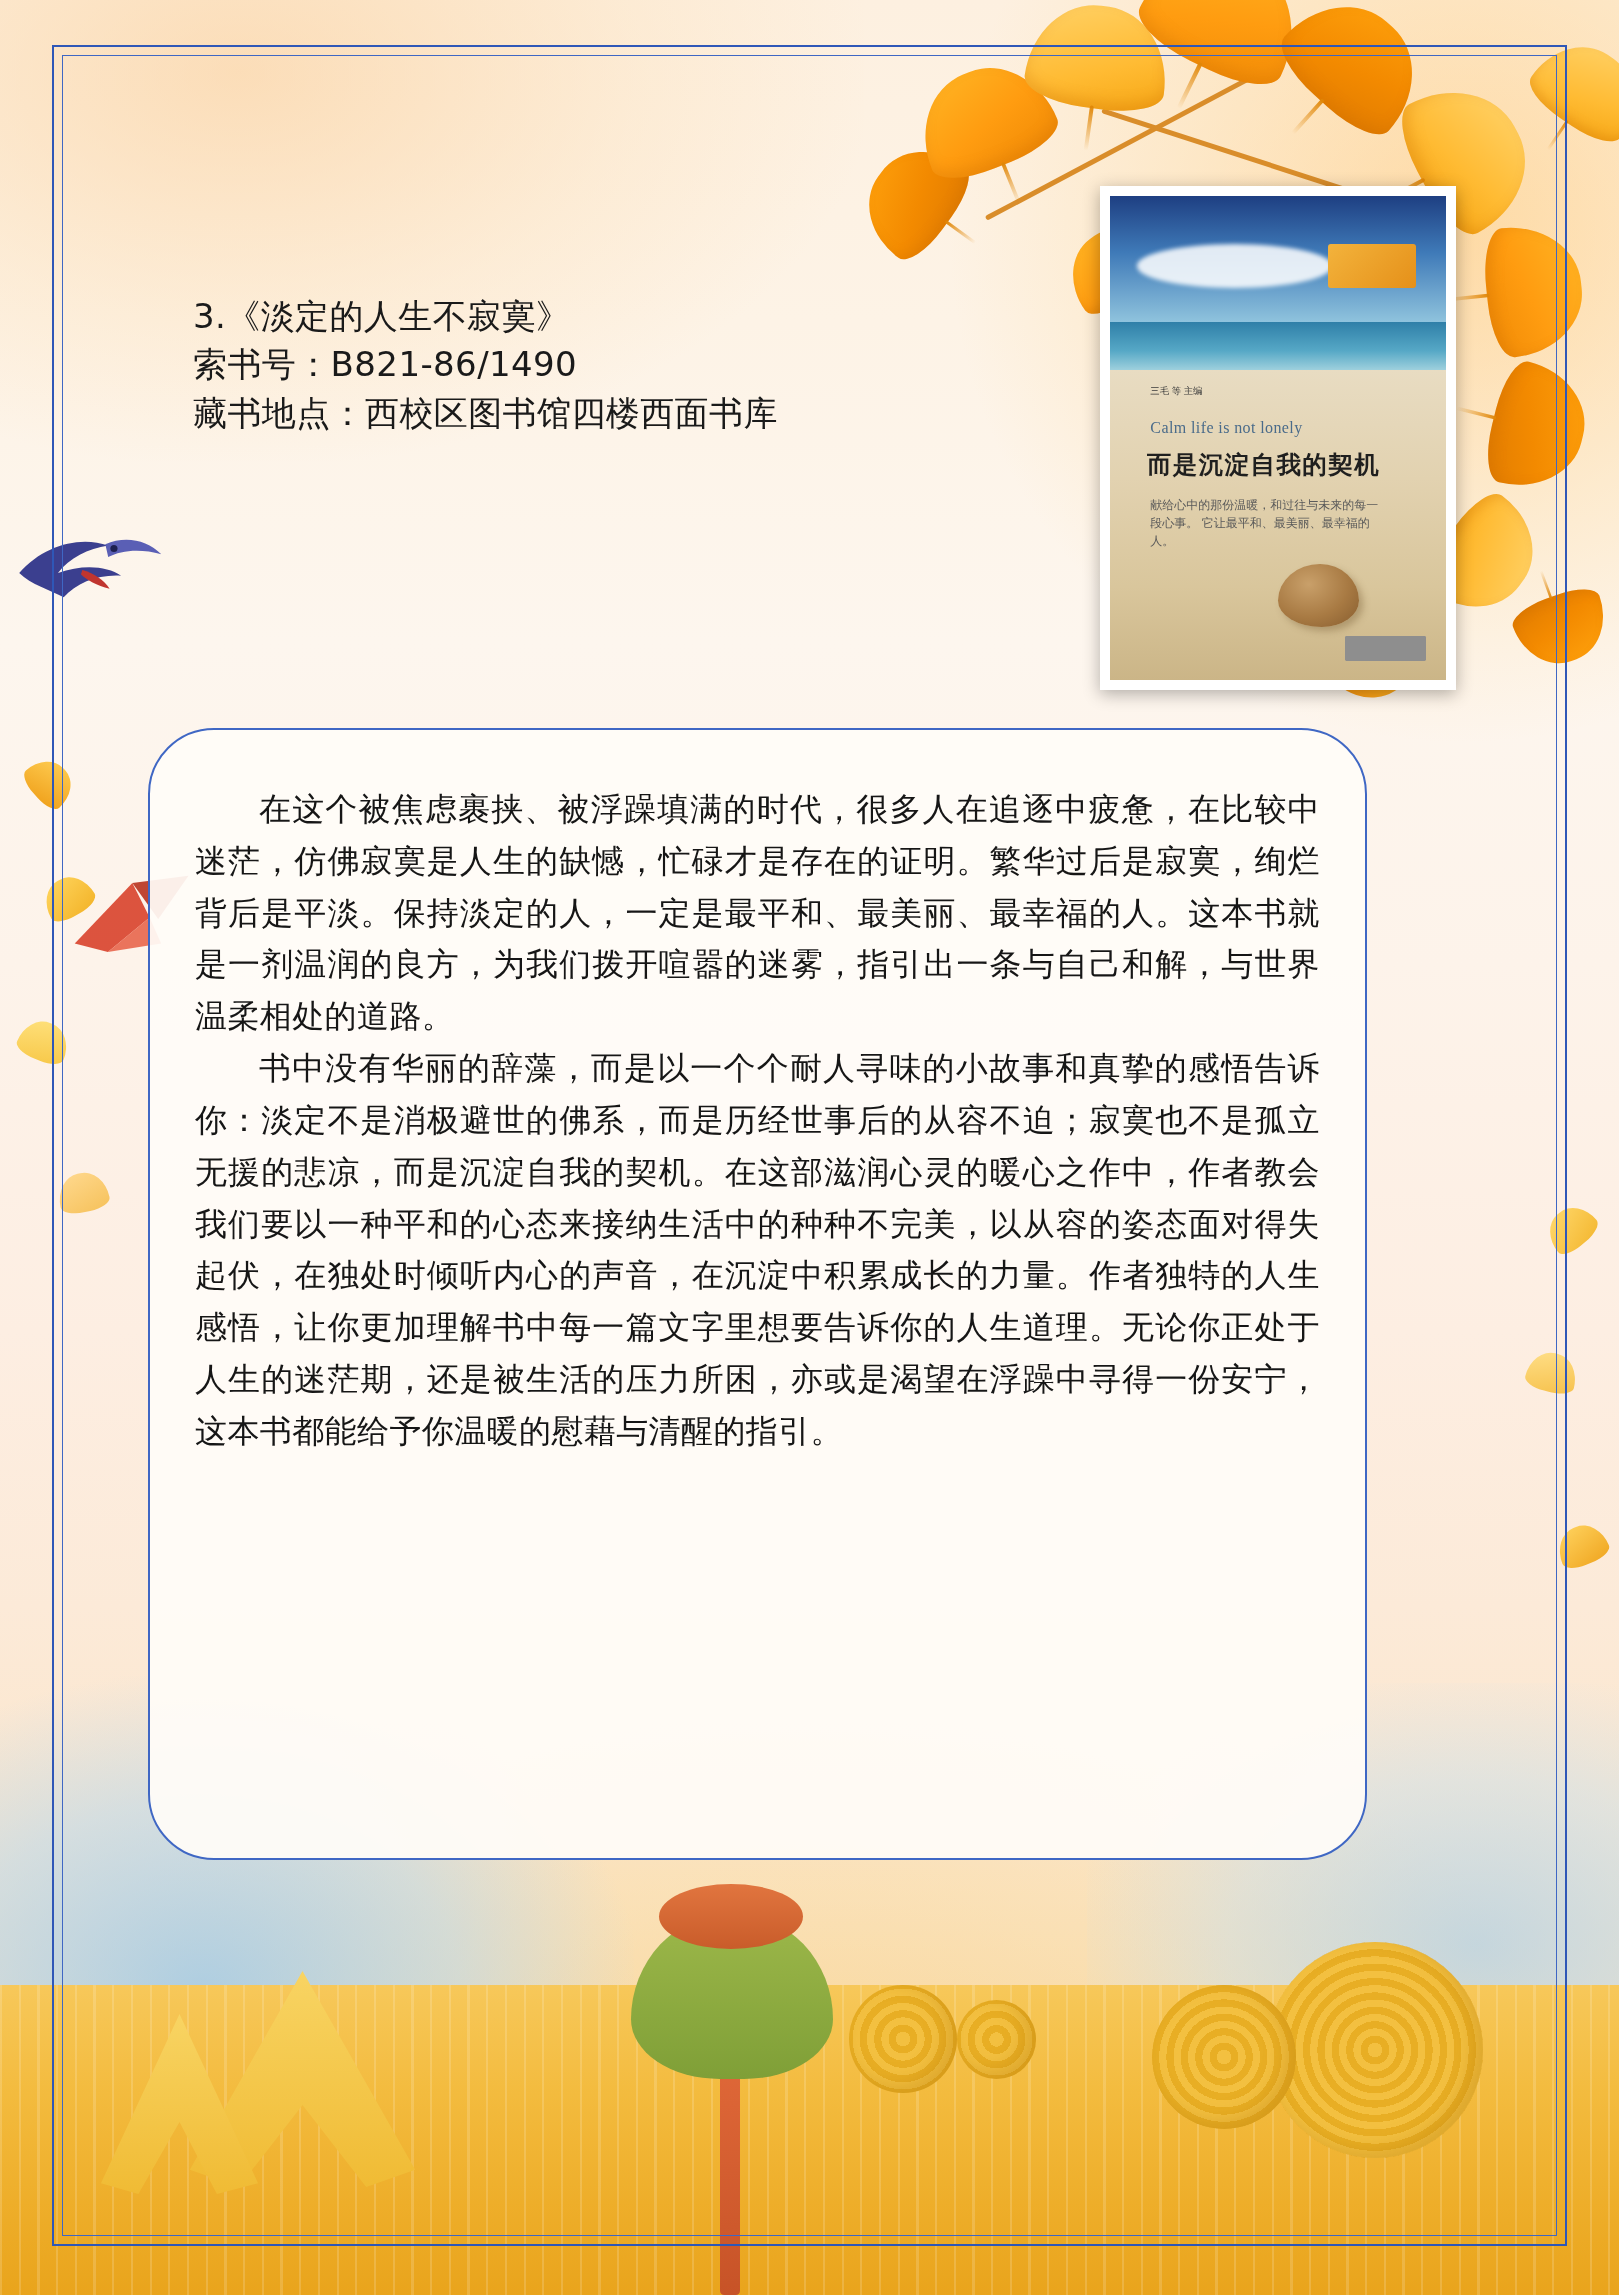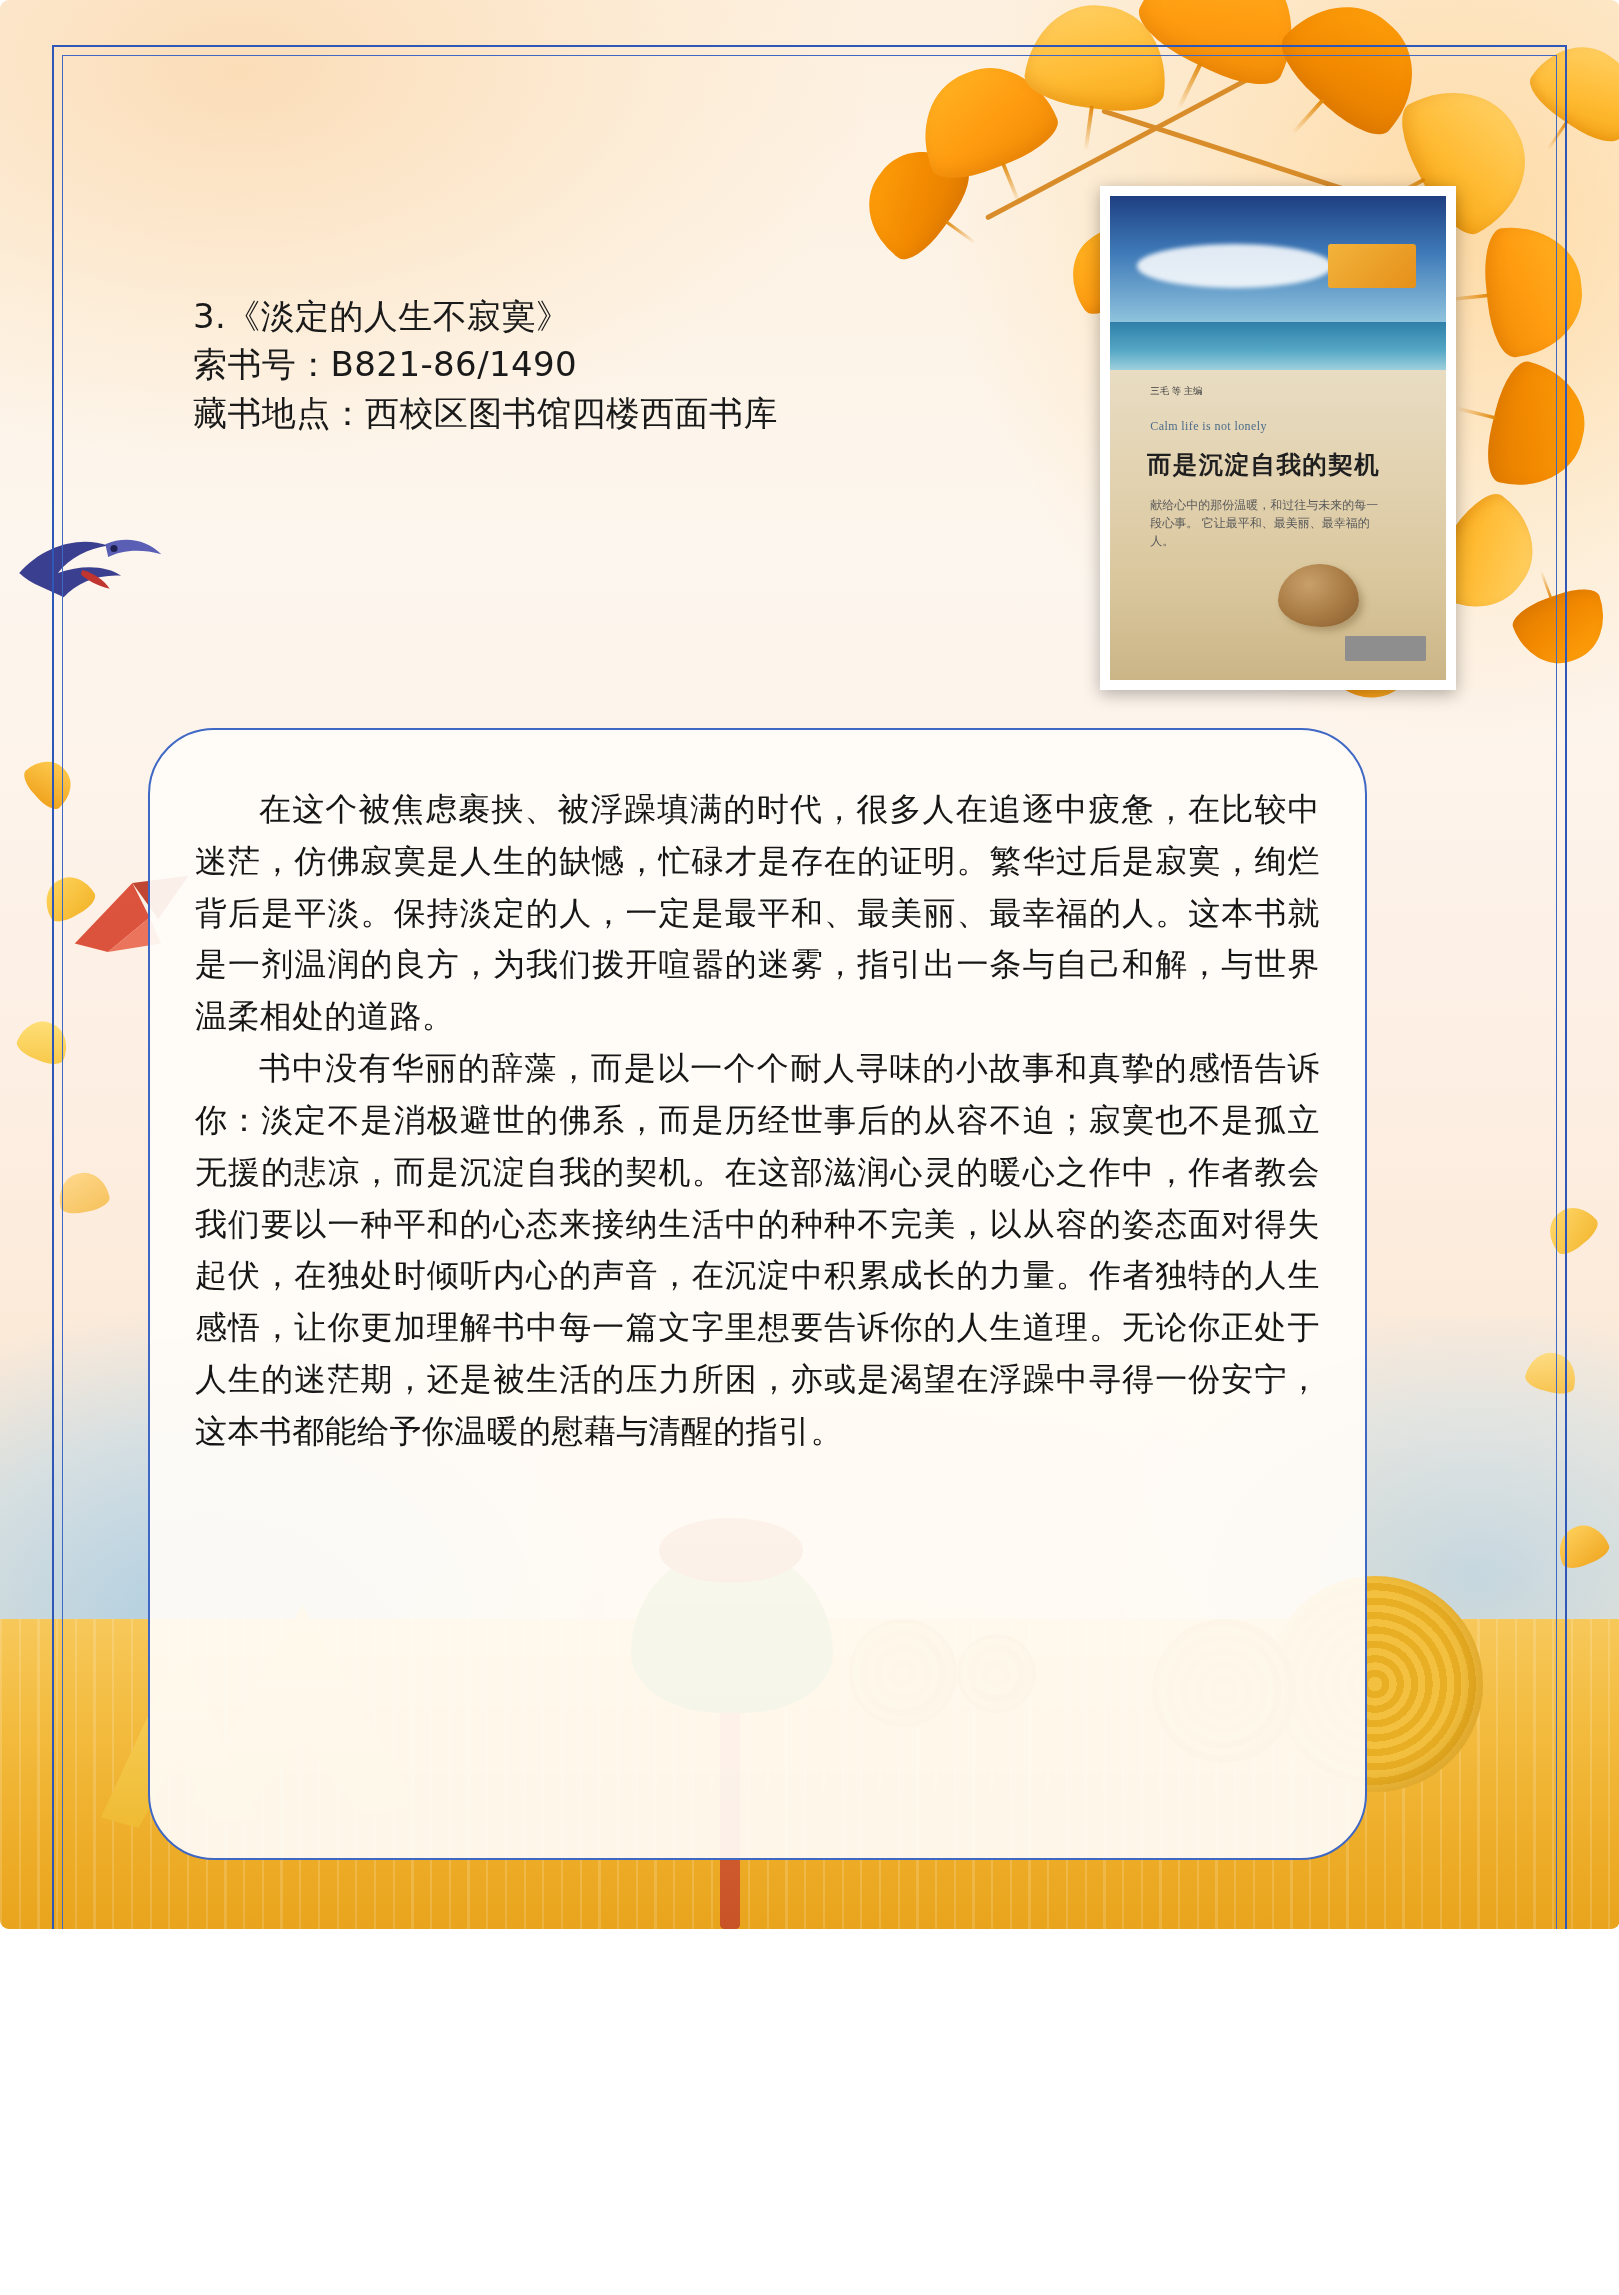--- a/index.html
+++ b/index.html
@@ -10,34 +10,33 @@
     width: 1620px;
     height: 2295px;
     font-family: "Liberation Serif", serif;
     background: #ffffff;
     overflow: hidden;
   }
 
   .page {
     position: relative;
     width: 1620px;
-    height: 1929px;
+    height: 2295px;
     overflow: hidden;
     background:
       linear-gradient(180deg,
         #fdf0e0 0%,
         #fdf3e6 14%,
         #fdf6ee 28%,
         #fdf3ea 42%,
         #fdeee2 58%,
         #fcead8 70%,
         #fbe6cc 80%,
         #f9e0bd 88%,
         #f6d9ab 100%);
-    border-radius: 9px;
   }
 
   
 
   
   .wash-tl {
     position: absolute;
     left: -144px; top: -187px;
     width: 1008px; height: 648px;
     background: radial-gradient(ellipse at 38% 40%, rgba(250,205,150,0.55) 0%, rgba(252,225,188,0.35) 45%, rgba(253,240,225,0) 72%);
@@ -258,21 +257,21 @@
   .cover-author {
     position: absolute;
     left: 12%; top: 39%;
     font-size: 9.4px;
     color: #3a3a3a;
     font-family: Liberation Sans, sans-serif;
   }
   .cover-en {
     position: absolute;
     left: 12%; top: 46%;
-    font-size: 12px;
+    font-size: 16px;
     color: #4a6b8a;
     font-family: "Liberation Serif", serif;
     letter-spacing: 0.4px;
   }
   .cover-title {
     position: absolute;
     left: 11%; top: 52%;
     font-size: 24.5px;
     color: #1f1f1f;
     font-family: "DejaVu Sans", sans-serif;

